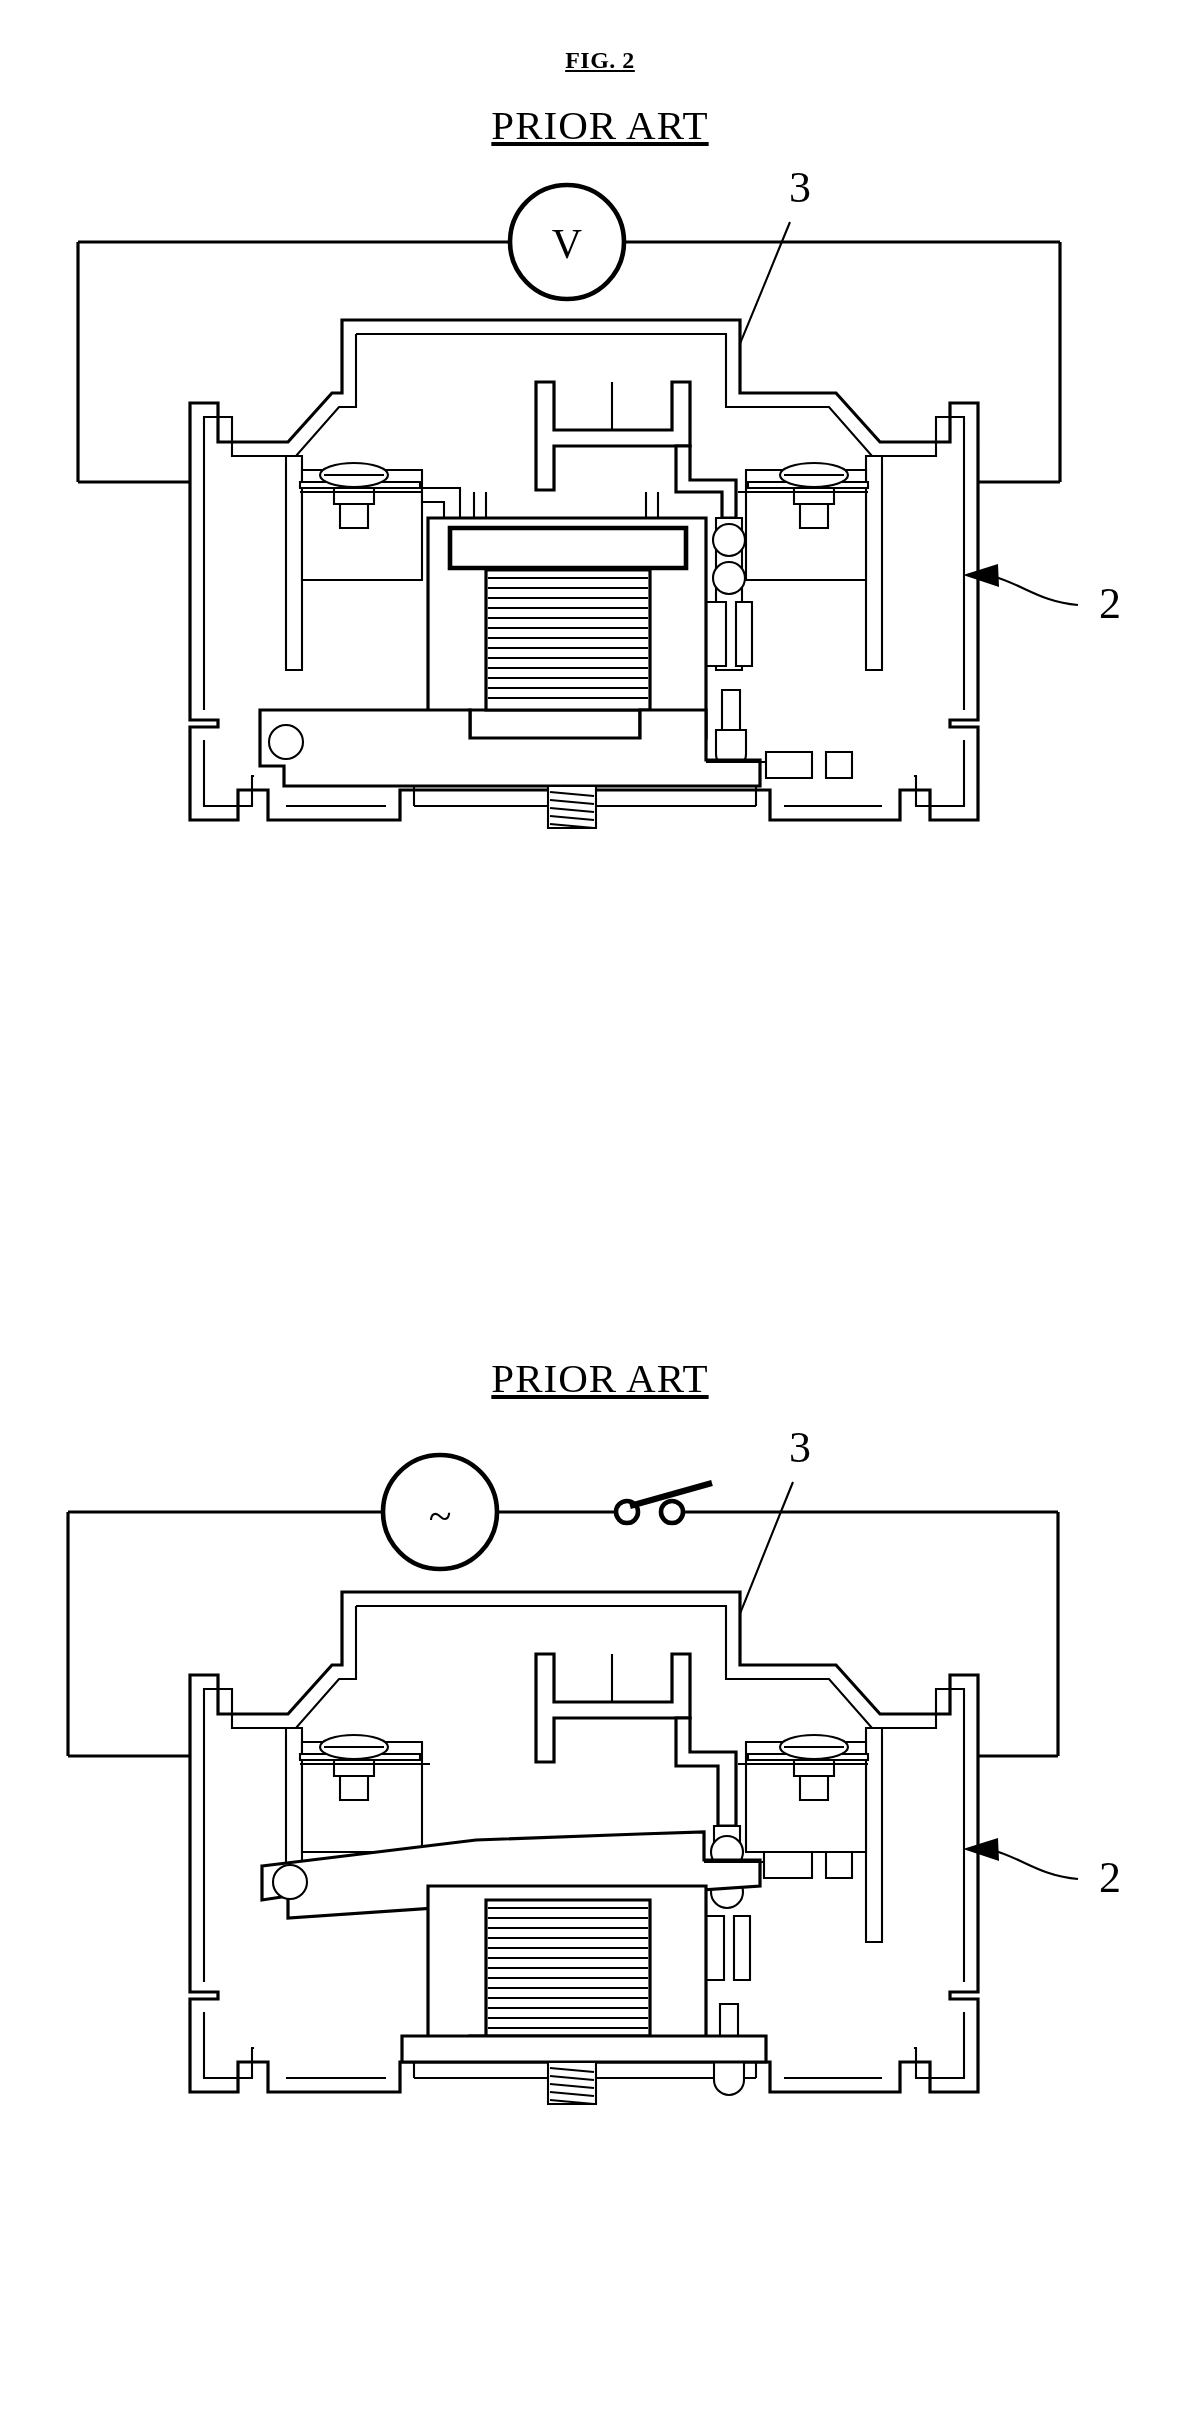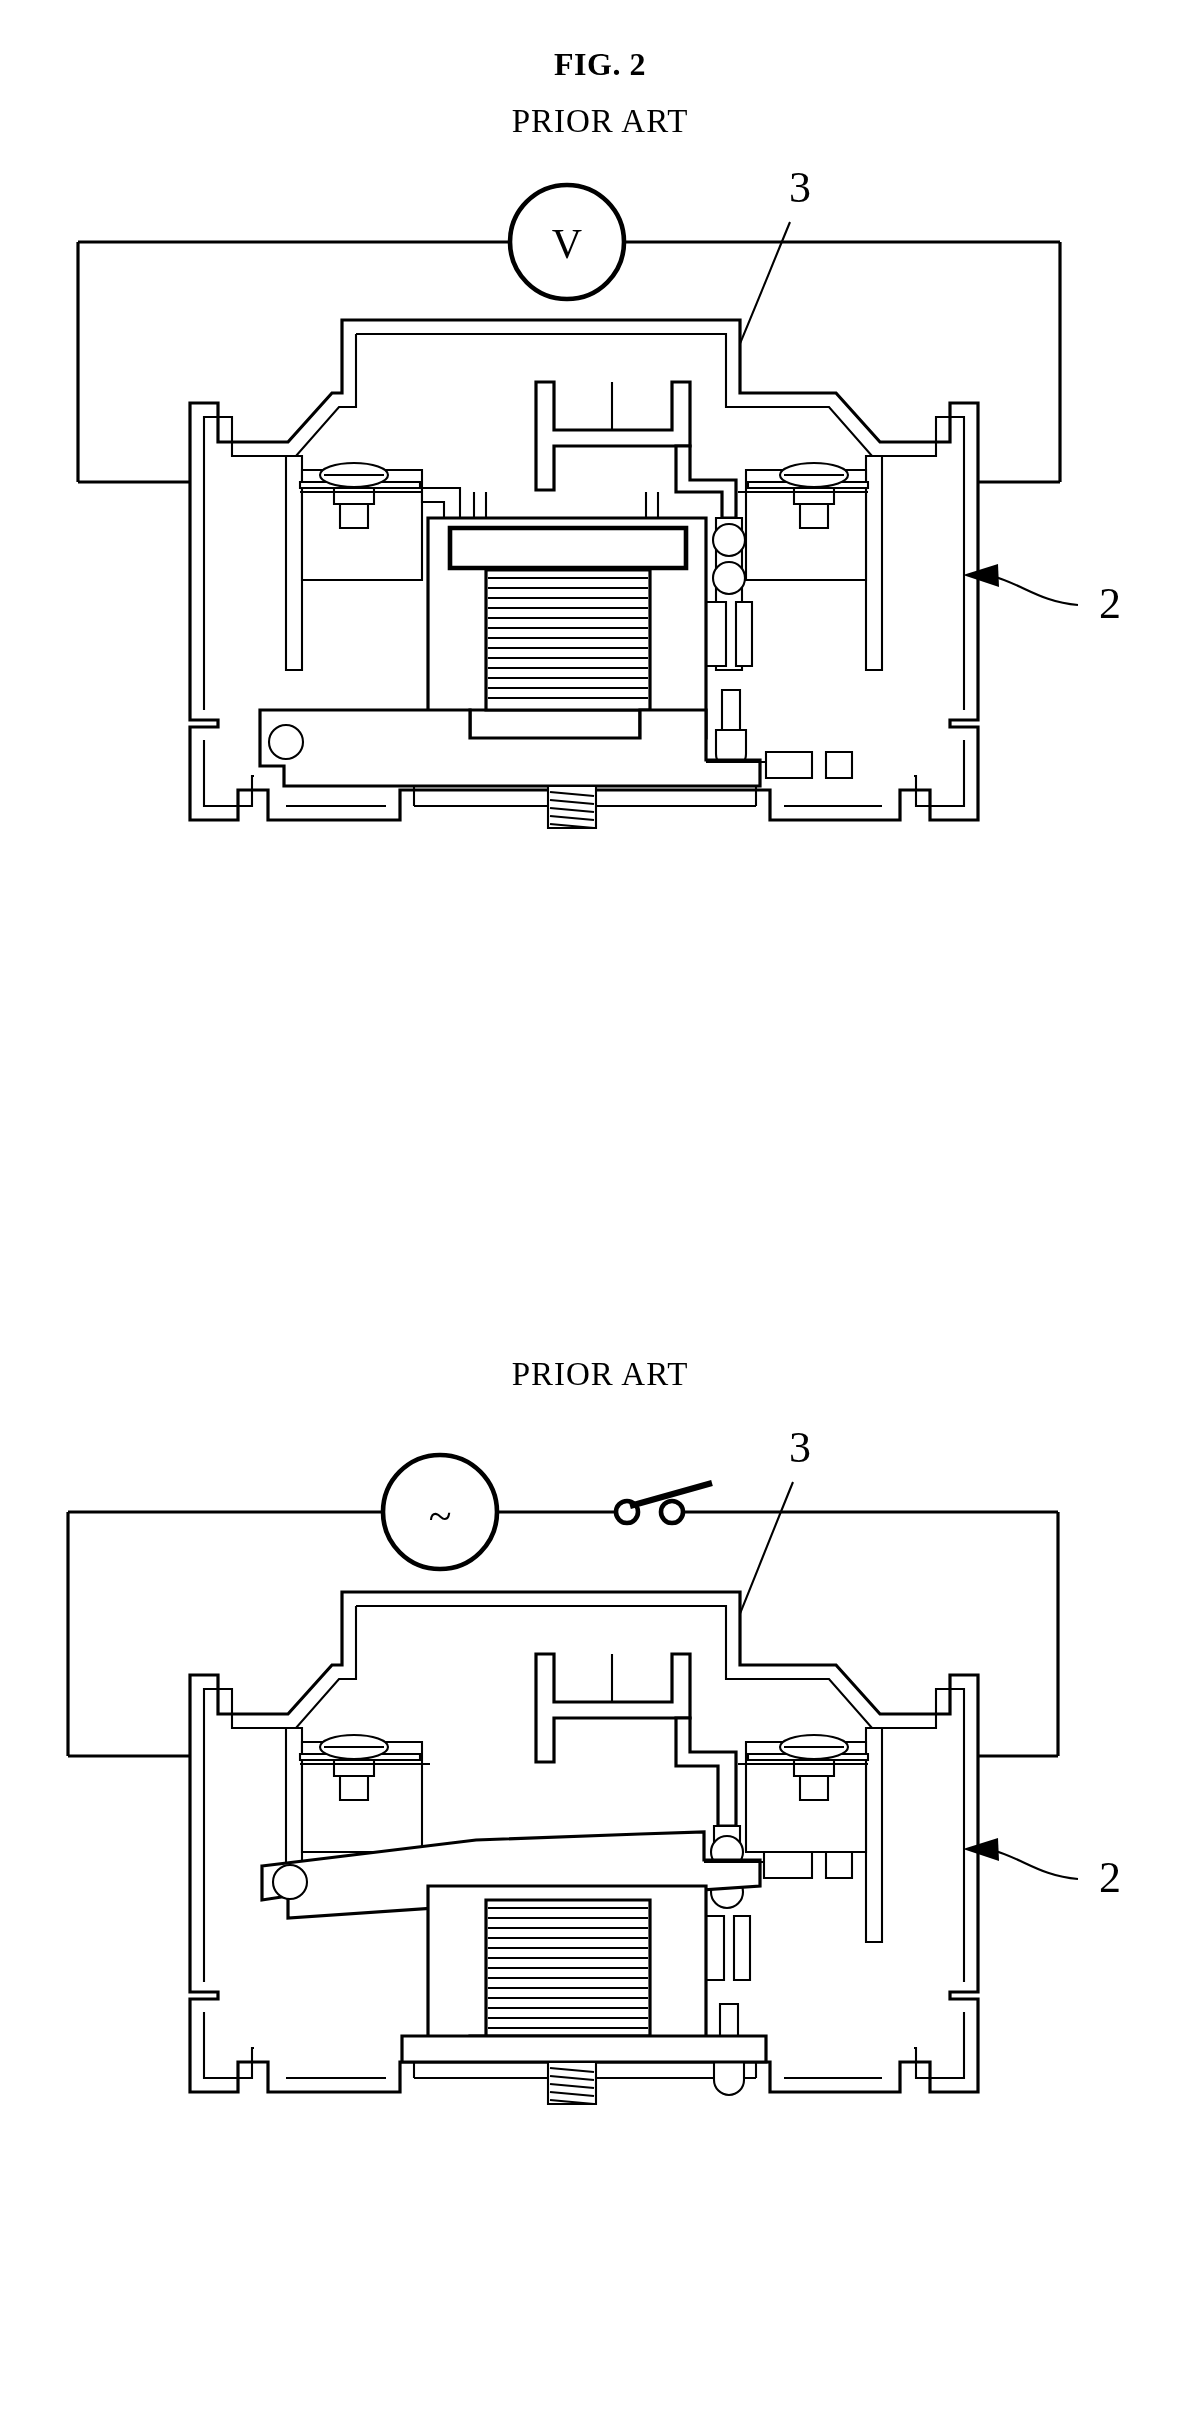--- a/index.html
+++ b/index.html
@@ -26,31 +26,33 @@
     left: 0;
     width: 1200px;
   }
   #figure-2 { top: 0px; height: 1230px; }
   #figure-3 { top: 1230px; height: 1180px; }
 
   .fig-title {
     text-align: center;
     font-family: "Liberation Serif", serif;
     font-weight: bold;
-    font-size: 32px;
+    font-size: 24px;
     letter-spacing: 0.5px;
     line-height: 1;
+    text-decoration: underline;
   }
   .fig-subtitle {
     text-align: center;
     font-family: "Liberation Serif", serif;
     font-weight: normal;
-    font-size: 33px;
+    font-size: 41px;
     letter-spacing: 1px;
     line-height: 1;
+    text-decoration: underline;
   }
   #figure-2 .fig-title { position: absolute; top: 48px; left: 0; width: 1200px; }
   #figure-2 .fig-subtitle { position: absolute; top: 105px; left: 0; width: 1200px; }
   #figure-3 .fig-title { position: absolute; top: 68px; left: 0; width: 1200px; }
   #figure-3 .fig-subtitle { position: absolute; top: 128px; left: 0; width: 1200px; }
 
   .drawing {
     position: absolute;
     left: 0;
   }

